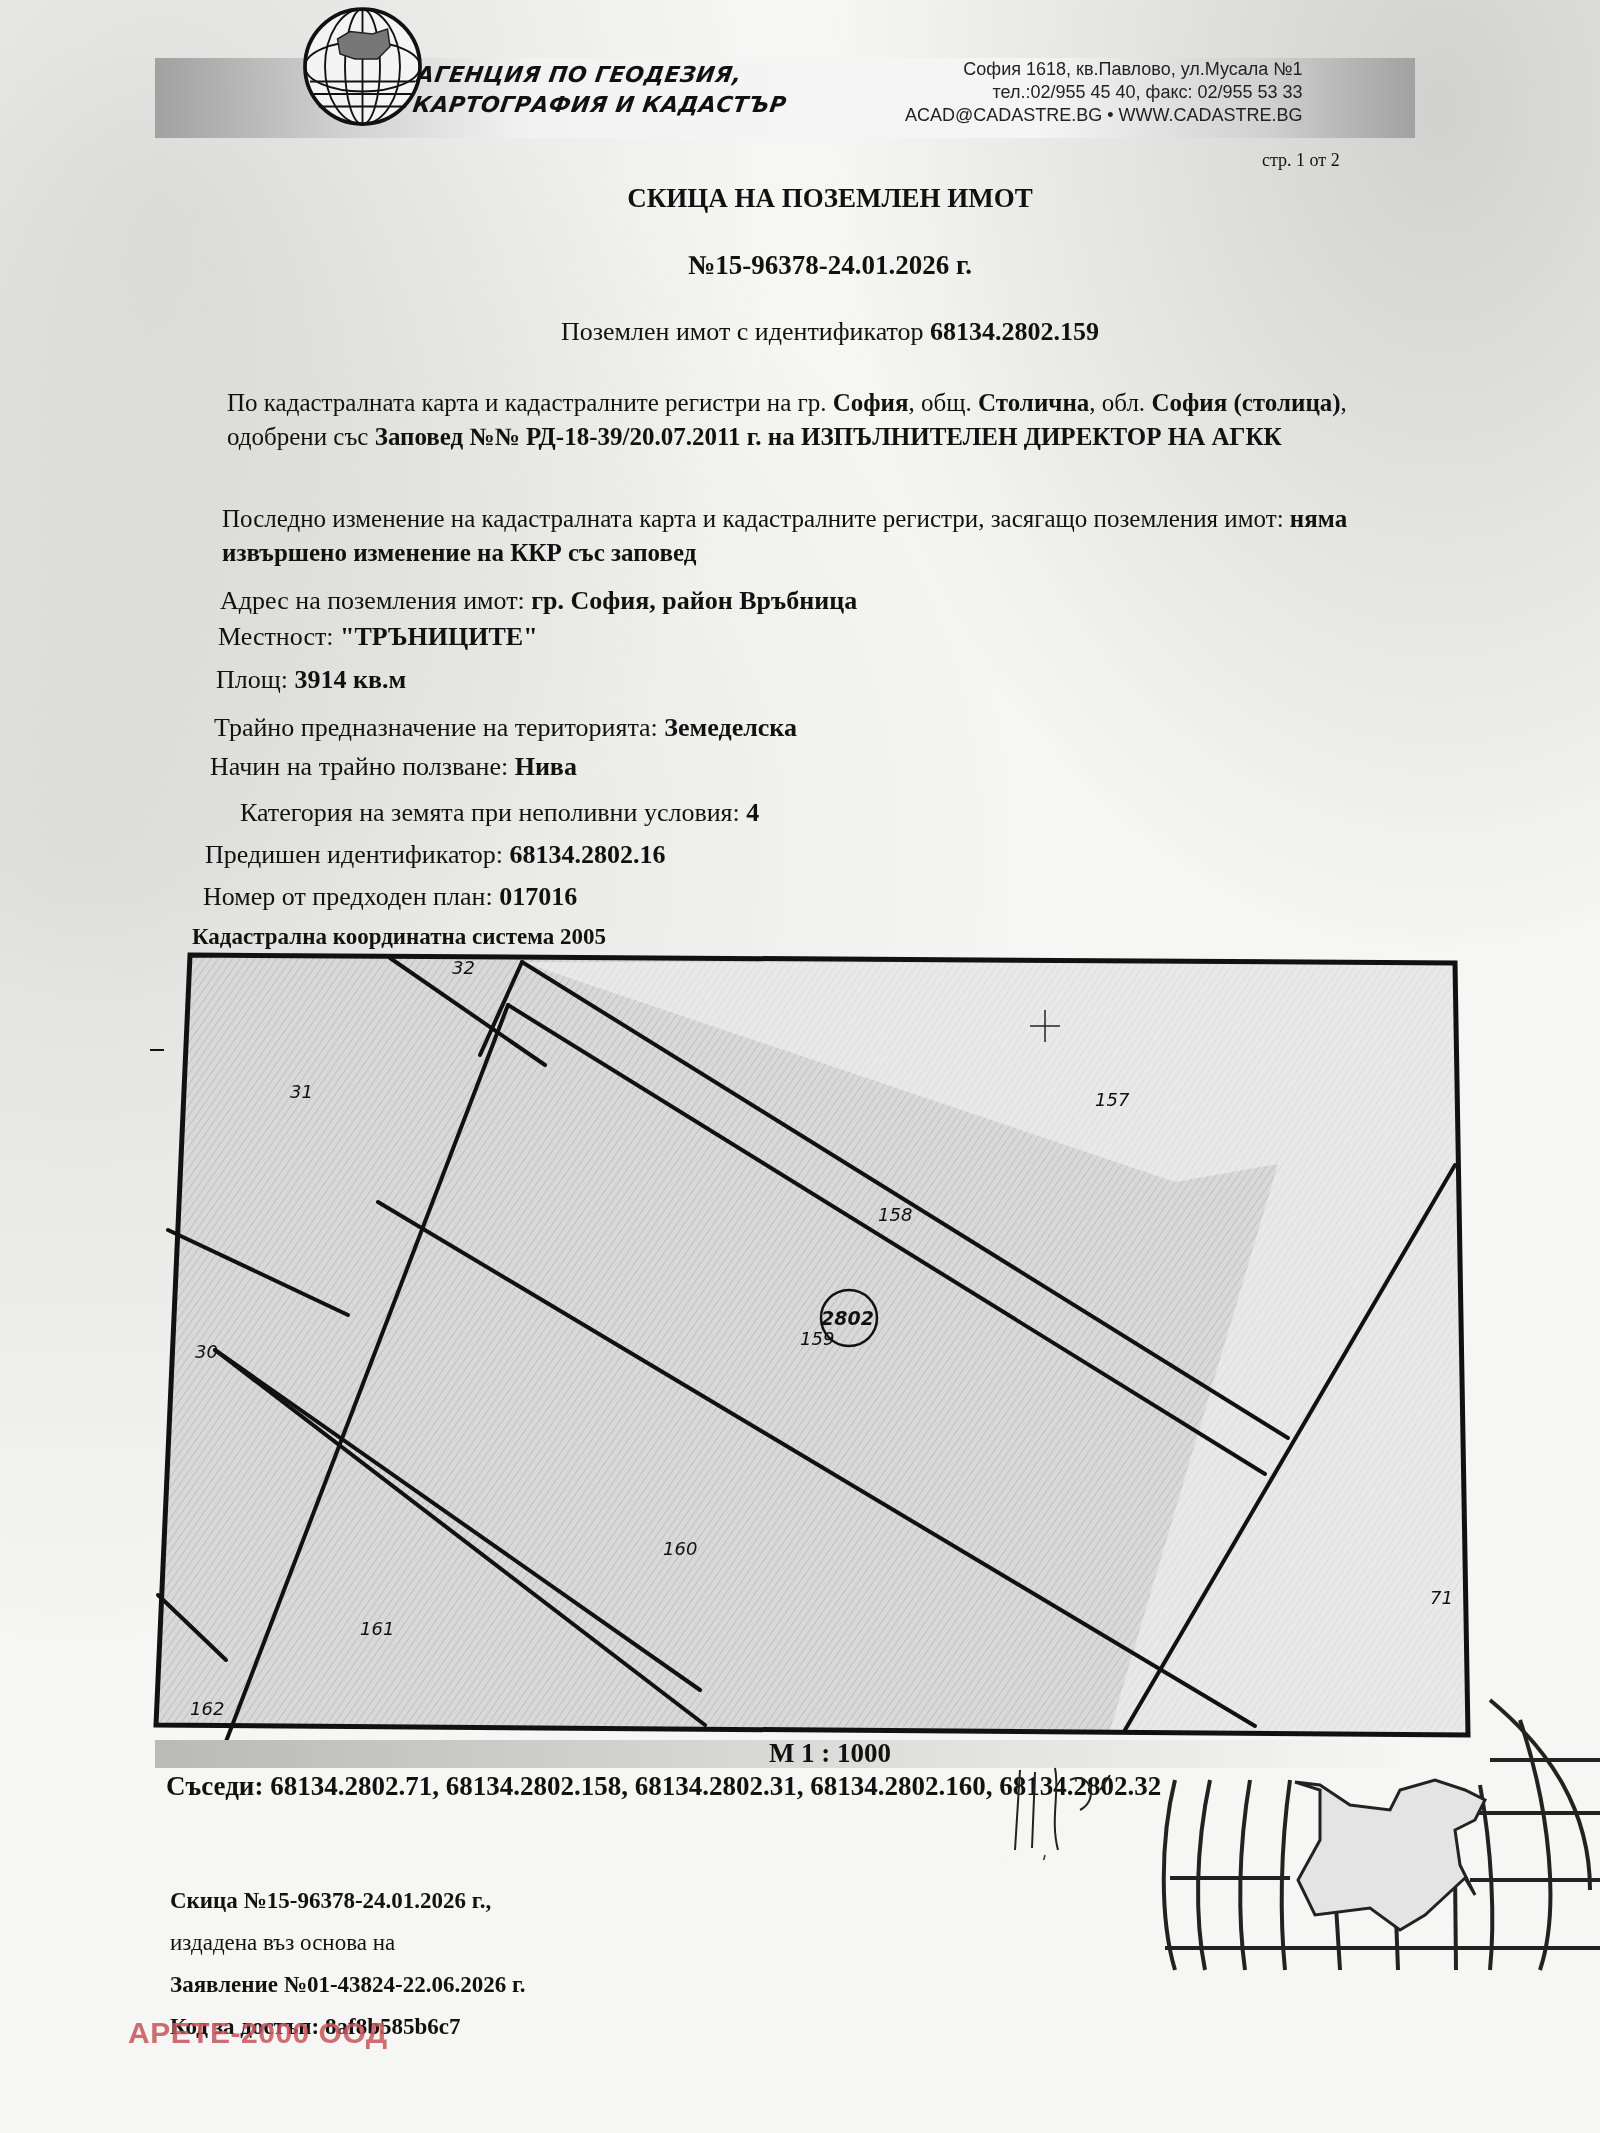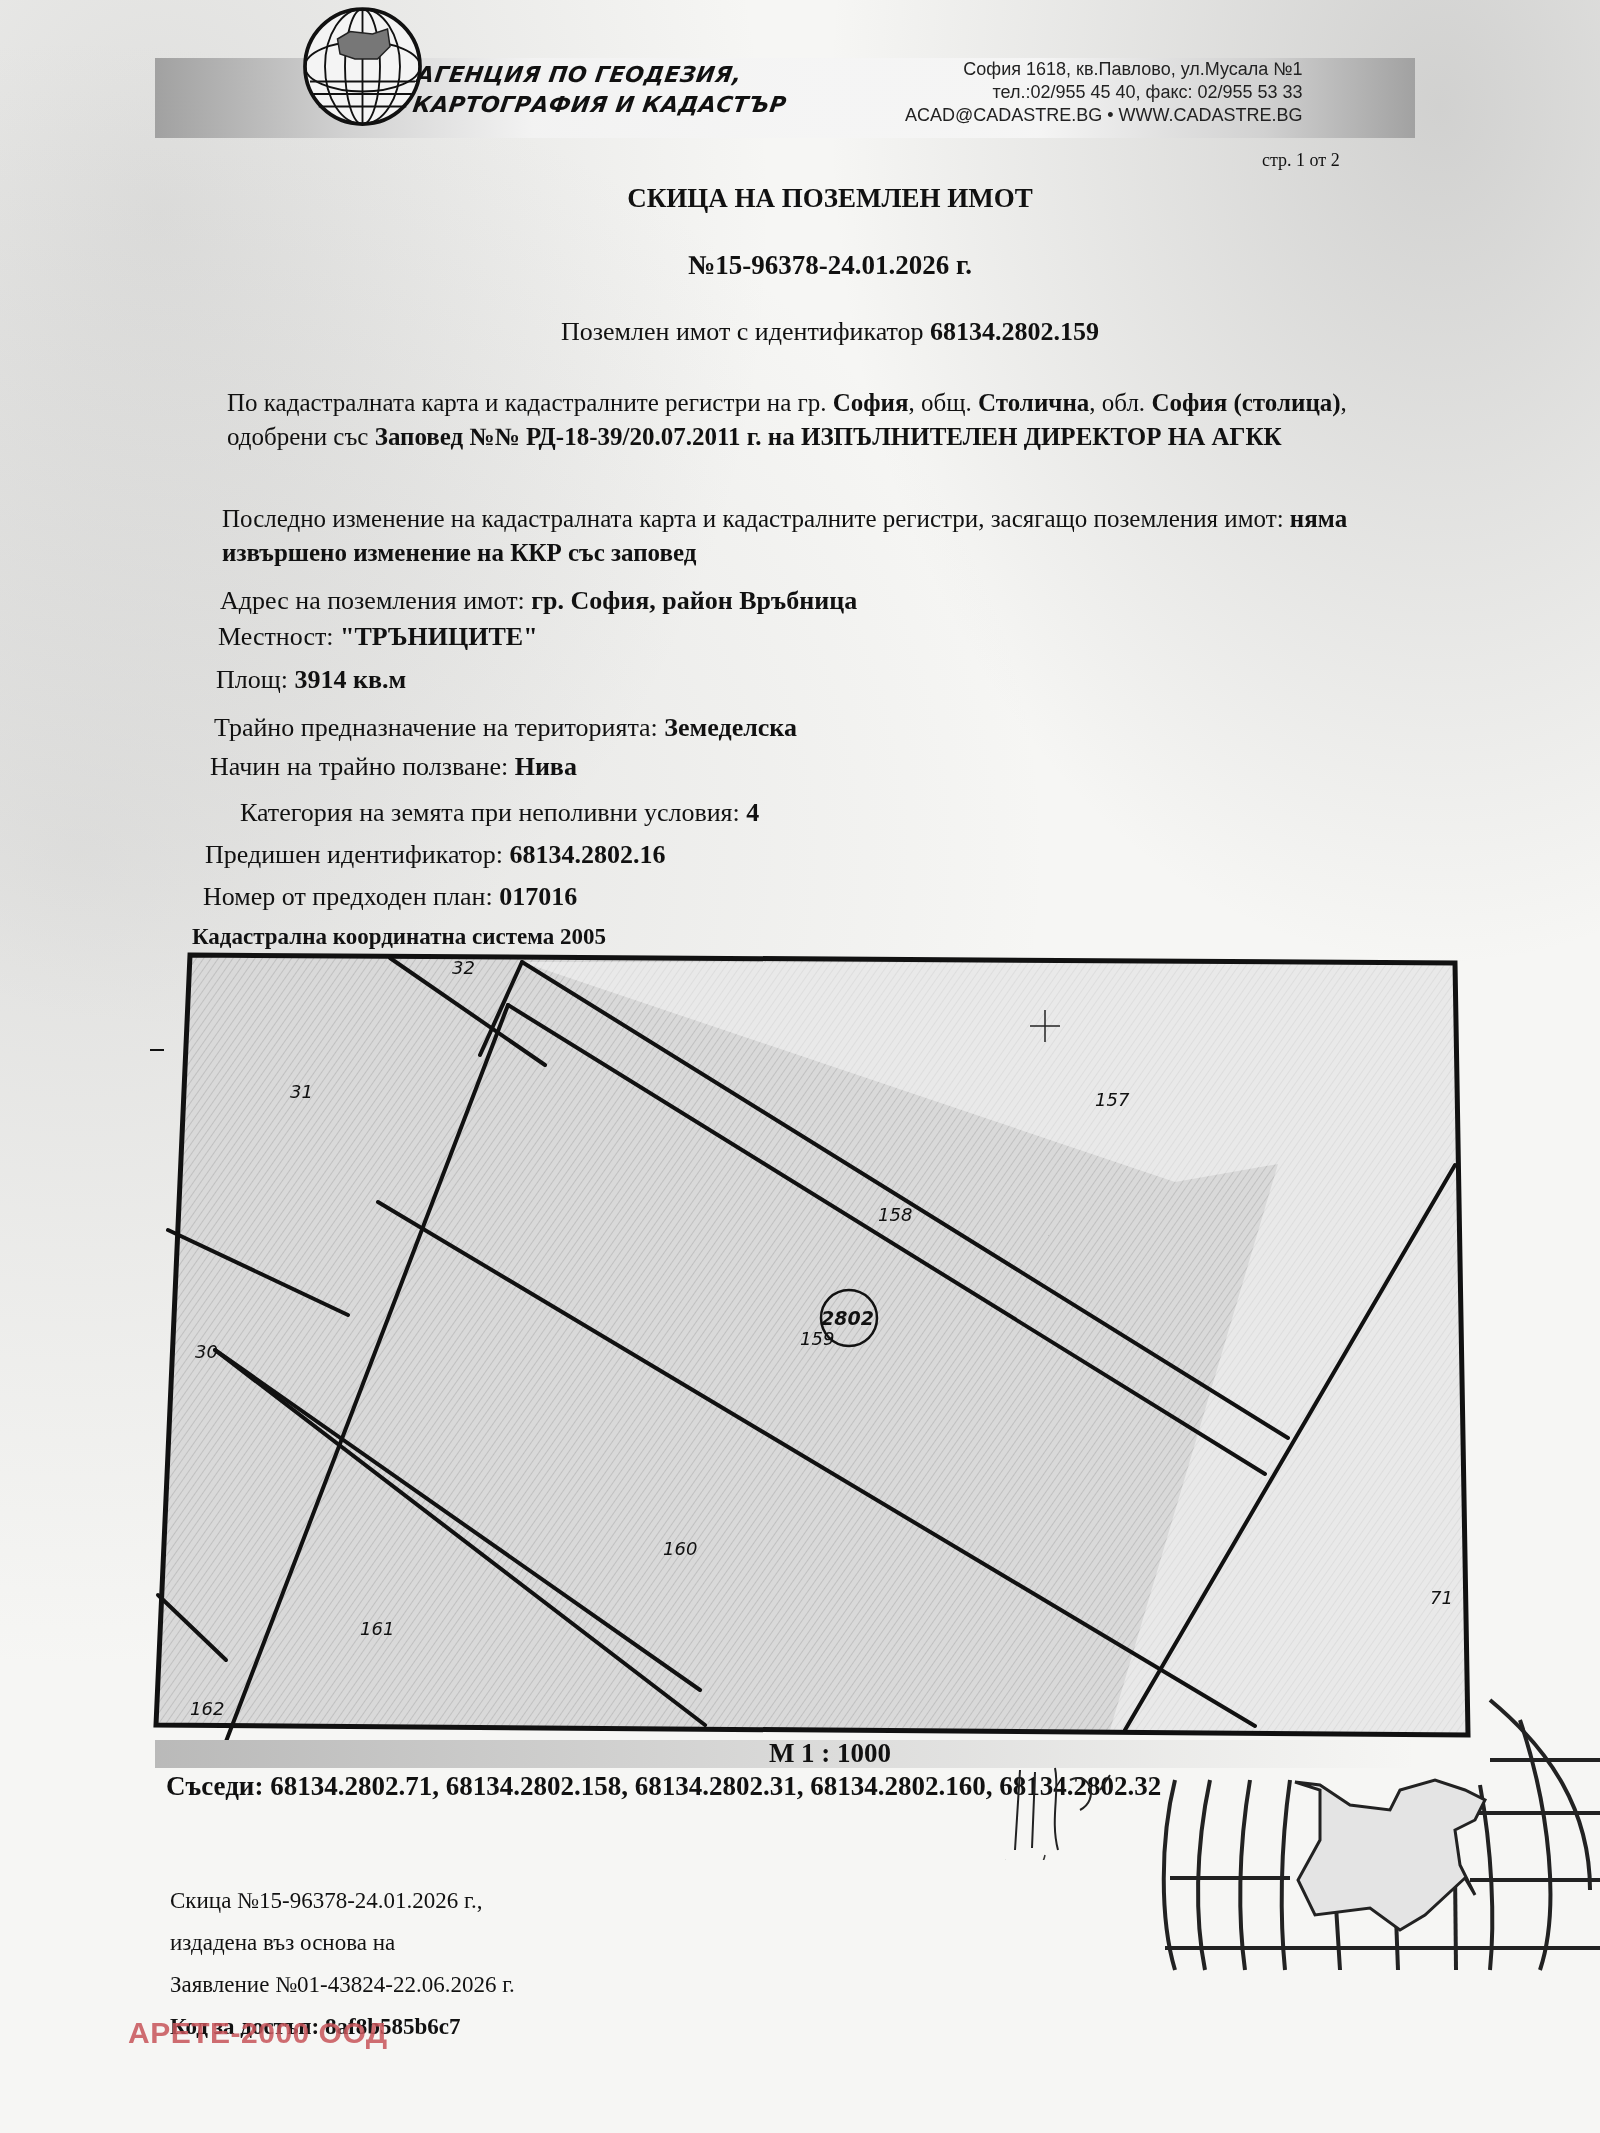--- a/index.html
+++ b/index.html
@@ -83,21 +83,21 @@
       font-weight: bold; font-size: 27px;
     }
     .neighbours {
       position: absolute; left: 166px; top: 1771px;
       font-weight: bold; font-size: 27px; white-space: nowrap;
     }
 
     .globe-bottom { position: absolute; left: 1080px; top: 1690px; width: 520px; height: 320px; }
 
     .footer-block { position: absolute; left: 170px; top: 1880px; font-size: 23px; line-height: 42px; }
-    .footer-block b { font-weight: normal; }
+    .footer-block b { font-weight: bold; }
     .access-line { font-weight: bold; }
 
     .stamp {
       position: absolute; left: 128px; top: 2016px;
       font-family: "Liberation Sans", sans-serif; font-weight: bold; font-size: 30px;
       color: #c8545a; opacity: 0.85; letter-spacing: 0.5px;
     }
     .signature { position: absolute; left: 1000px; top: 1760px; width: 120px; height: 100px; }
   </style>
 </head>

